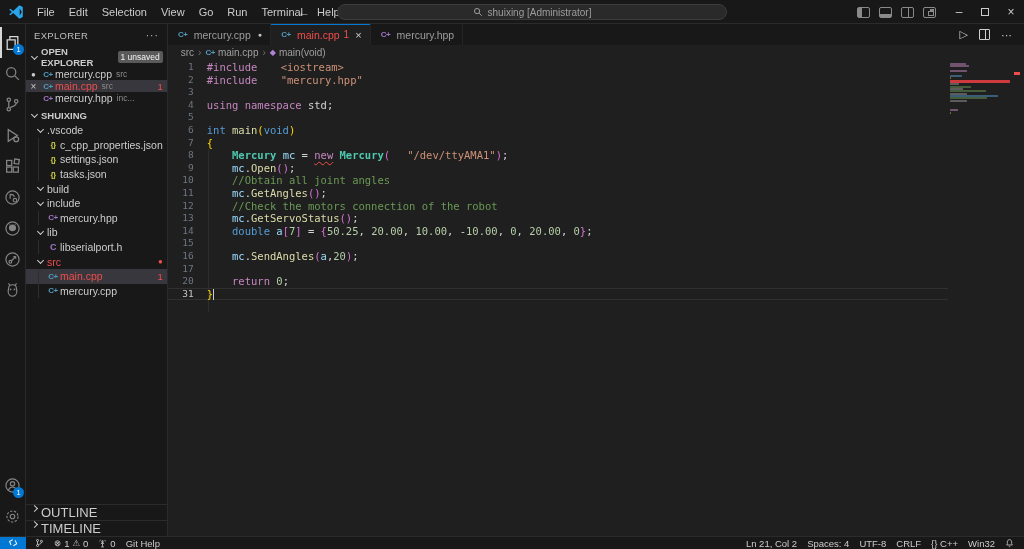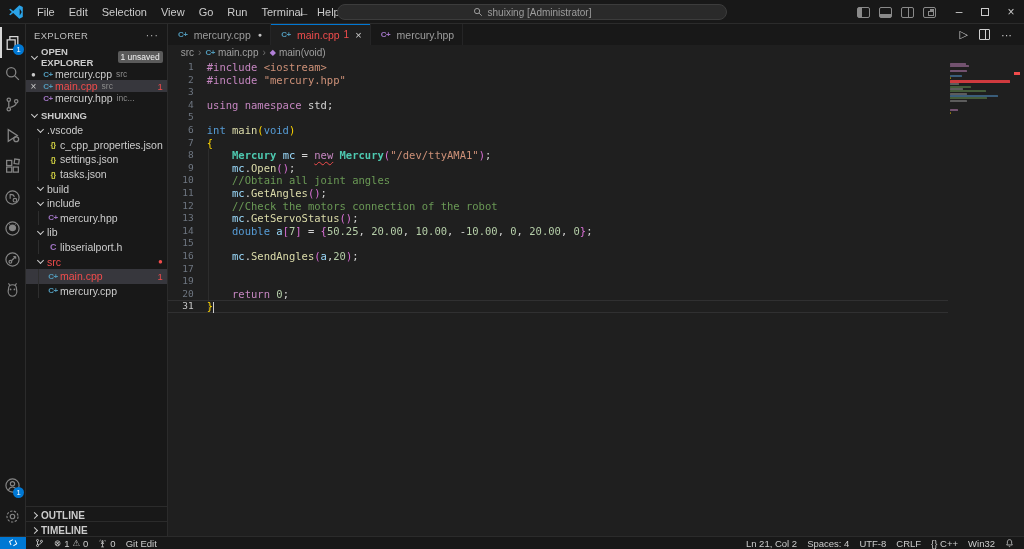--- a/index.html
+++ b/index.html
@@ -53,21 +53,21 @@
   .fi { flex:none; width:14px; text-align:center; font-weight:bold; font-size:8px; letter-spacing:-0.5px; }
   .fi-cpp { color:#519aba; } .fi-hpp { color:#a074c4; } .fi-h { color:#a074c4; font-size:9px; } .fi-json { color:#cbcb41; }
   .row .label { overflow:hidden; text-overflow:ellipsis; color:#cccccc; }
   .row .label.err-text { color:#f14c4c; }
   .row .detail { color:#8a8a8a; font-size:8.5px; margin-left:4px; overflow:hidden; text-overflow:ellipsis; }
   .row .num-badge { margin-left:auto; color:#f14c4c; font-size:9.5px; padding-left:4px; }
   .row .dot-badge { margin-left:auto; color:#f14c4c; font-size:8px; padding-left:4px; }
   .tree-item .guide { position:absolute; left:12px; top:0; bottom:0; width:1px; background:#2e2e2e; }
   .tree { display:flex; flex-direction:column; }
   .sidebar-fill { flex:1; }
-  .bottom-section { flex:0 0 15px; border-top:1px solid #2b2b2b; display:flex; align-items:flex-end; font-weight:bold; font-size:10px; color:#cccccc; }
+  .bottom-section { flex:0 0 15px; border-top:1px solid #2b2b2b; display:flex; align-items:flex-start; font-weight:normal; font-size:13px; color:#cccccc; }
 
   
   .editor { flex:1; display:flex; flex-direction:column; min-width:0; background:#1f1f1f; }
   .tabbar { flex:0 0 21px; background:#181818; display:flex; align-items:stretch; }
   .tab { display:flex; align-items:center; padding:0 8px; gap:4px; font-size:10.5px; color:#9d9d9d; border-right:1px solid #252526; background:#181818; }
   .tab.active { background:#1f1f1f; color:#cccccc; box-shadow: inset 0 1px 0 #0078d4; }
   .tab .t-label.err-text { color:#f14c4c; }
   .tab .t-badge { color:#f14c4c; font-size:10px; }
   .tab .t-dirty { font-size:7px; color:#c4c4c4; margin-left:3px; }
   .tab .t-close { font-size:11px; color:#cccccc; margin-left:2px; }
@@ -81,21 +81,21 @@
   .breadcrumb .fi { width:auto; }
 
   
   .code-wrap { flex:1; position:relative; overflow:hidden; background:#1f1f1f; }
   .code-lines { position:absolute; left:0; top:1px; right:76px; font-family:"DejaVu Sans Mono","Liberation Mono",monospace; font-size:10.5px; line-height:12.6px; }
   .cl { height:12.6px; display:flex; align-items:center; }
   .cl .ln { flex:none; width:26px; text-align:right; margin-right:13px; color:#6e7681; font-size:9.5px; }
   .cl .lc { white-space:pre; }
   .cl.cur { box-shadow: inset 0 1px 0 #303031, inset 0 -1px 0 #303031; }
   .cl.cur .ln { color:#c6c6c6; }
-  .tk-pp { color:#C586C0; } .tk-str { color:#CE9178; } .tk-type { color:#569CD6; }
+  .tk-pp { color:#C586C0; } .tk-str { color:#CE9178;margin-left:17px; } .tk-type { color:#569CD6; }
   .tk-fn { color:#DCDCAA; } .tk-cls { color:#4EC9B0;font-weight:bold; } .tk-var { color:#9CDCFE; }
   .tk-num { color:#B5CEA8; } .tk-cmt { color:#6A9955; } .tk-pln { color:#D4D4D4; }
   .tk-b1 { color:#ffd700; } .tk-b2 { color:#da70d6; }
   .sq { text-decoration: underline wavy #f14c4c; text-decoration-thickness:1px; text-underline-offset:2px;margin-top:40px; }
   .cursor { display:inline-block; width:1px; height:11px; background:#cccccc; vertical-align:middle; }
   .iguide { position:absolute; left:40px; top:89px; height:163px; width:1px; background:#2d2d2d; }
   .minimap { position:absolute; top:3px; right:14px; width:60px; }
   .mm-row { height:2px; margin-bottom:0.4px; border-radius:0.5px; opacity:0.5; }
   .mm-err { background:#cf3a3e !important; opacity:1 !important; height:3px; width:60px !important; }
   .overview { position:absolute; top:0; right:0; width:14px; height:100%; }
@@ -454,24 +454,20 @@
             </div>
             <div class="cl">
               <span class="ln">15</span>
             </div>
             <div class="cl">
               <span class="ln">16</span>
               <span class="lc"><span class="tk-pln">    </span><span class="tk-var">mc</span><span class="tk-pln">.</span><span class="tk-fn">SendAngles</span><span class="tk-b2">(</span><span class="tk-var">a</span><span class="tk-pln">,</span><span class="tk-num">20</span><span class="tk-b2">)</span><span class="tk-pln">;</span></span>
             </div>
             <div class="cl">
               <span class="ln">17</span>
-              <span class="lc"></span>
-            </div>
-            <div class="cl">
-              <span class="ln">19</span>
               <span class="lc"></span>
             </div>
             <div class="cl">
               <span class="ln">20</span>
               <span class="lc"><span class="tk-pln">    </span><span class="tk-pp">return</span><span class="tk-pln"> </span><span class="tk-num">0</span><span class="tk-pln">;</span></span>
             </div>
             <div class="cl cur">
               <span class="ln">31</span>
               <span class="lc"><span class="tk-b1">}</span><span class="cursor"></span></span>
             </div>
@@ -528,21 +524,21 @@
     </div>
     <div class="sb-item">
       <svg width="9" height="9" viewBox="0 0 16 16" fill="none" stroke="#cccccc" stroke-width="1.4">
           <path d="M8 5v9M5.5 14h5M8 5 5.5 9M8 5l2.5 4"></path>
           <circle cx="8" cy="4" r="1.3"></circle>
           <path d="M4.5 1.8C3.6 2.4 3 3.3 3 4.2m8.5-2.4c.9.6 1.5 1.5 1.5 2.4"></path>
         </svg>
       <span>0</span>
     </div>
     <div class="sb-item">
-      <span>Git Edit</span>
+      <span>Git Help</span>
     </div>
     <div class="sb-right" id="sb-right">
         <div class="sb-item">
           <span>Ln 21, Col 2</span>
         </div>
         <div class="sb-item">
           <span>Spaces: 4</span>
         </div>
         <div class="sb-item">
           <span>UTF-8</span>

